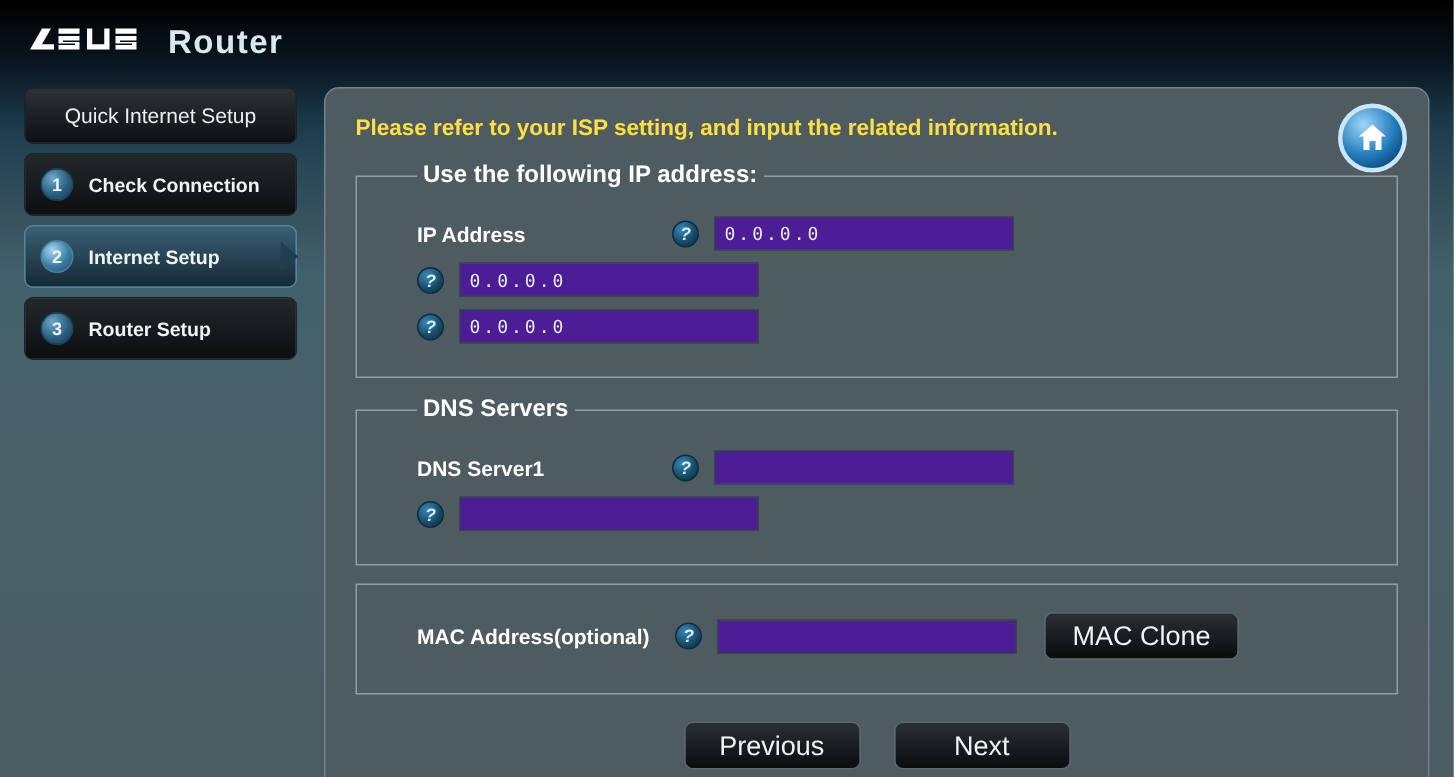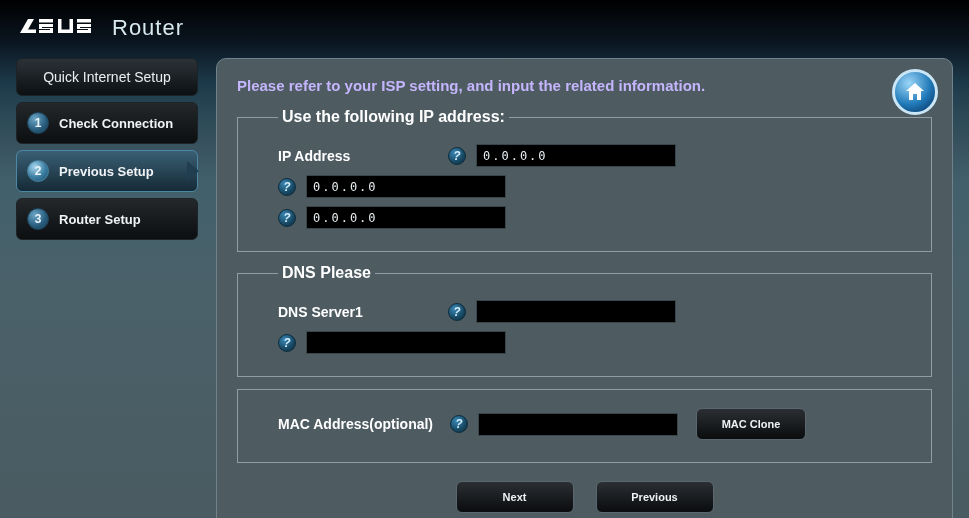--- a/index.html
+++ b/index.html
@@ -14,21 +14,21 @@
     .topbar {
       display: flex;
       align-items: center;
       padding: 8px 18px 0 18px;
       height: 44px;
     }
     .asus-logo svg { display: block; }
     .router-label {
       color: #d8e8ef;
       font-size: 22px;
-      font-weight: 400;
+      font-weight: 700;
       letter-spacing: 1px;
       margin-left: 14px;
       margin-top: 4px;
     }
     .main {
       display: flex;
       gap: 18px;
       padding: 14px 16px 0 16px;
     }
     .sidebar {
@@ -96,21 +96,21 @@
     .content {
       flex: 1;
       background: #4e5c62;
       border: 1px solid #70838c;
       border-radius: 10px;
       padding: 18px 20px 20px 20px;
       position: relative;
       min-height: 444px;
     }
     .instruction {
-      color: #c4b5fd;
+      color: #fde047;
       font-weight: bold;
       font-size: 15px;
       margin-bottom: 14px;
       max-width: 600px;
     }
     .home-btn {
       position: absolute;
       top: 10px; right: 14px;
       width: 46px; height: 46px;
       border-radius: 50%;
@@ -150,40 +150,40 @@
       font-size: 12px;
       font-weight: bold;
       display:flex;align-items:center;justify-content:center;
       margin-right: 10px;
       font-style: italic;
       cursor: pointer;
     }
     input.txt {
       width: 200px;
       height: 23px;
-      background: #000000;
+      background: #4c1d95;
       border: 1px solid #39474d;
       color: #e7edf0;
       font-family: monospace;
       font-size: 12px;
       letter-spacing: 2px;
       padding: 2px 6px;
       outline: none;
     }
     .btn {
       display: inline-flex;
       align-items: center; justify-content: center;
       min-width: 118px;
       height: 32px;
       background: linear-gradient(#2b2f33, #0a0c0e);
       border: 1px solid #5a676e;
       border-radius: 6px;
       color: #eef2f4;
-      font-weight: bold;
-      font-size: 11px;
+      font-weight: normal;
+      font-size: 18px;
       cursor: pointer;
       padding: 0 18px;
     }
     .mac-row .btn { margin-left: 18px; min-width: 110px; }
     .footer-btns {
       display: flex;
       justify-content: center;
       gap: 22px;
       margin-top: 18px;
     }
@@ -210,21 +210,21 @@
 
 <div class="main">
   <div class="sidebar">
     <div class="qis-header">Quick Internet Setup</div>
     <div class="step inactive">
       <span class="step-badge">1</span>
       <span>Check Connection</span>
     </div>
     <div class="step active">
       <span class="step-badge">2</span>
-      <span>Previous Setup</span>
+      <span>Internet Setup</span>
     </div>
     <div class="step inactive">
       <span class="step-badge">3</span>
       <span>Router Setup</span>
     </div>
   </div>
 
   <div class="content">
     <div class="home-btn">
       <svg width="24" height="24" viewBox="0 0 24 24">
@@ -244,21 +244,21 @@
         <span class="help">?</span>
         <input class="txt" type="text" value="0.0.0.0" style="">
       </div>
       <div class="row">
         <span class="help">?</span>
         <input class="txt" type="text" value="0.0.0.0" style="">
       </div>
     </fieldset>
 
     <fieldset class="group">
-      <legend>DNS Please</legend>
+      <legend>DNS Servers</legend>
       <div class="row">
         <span class="row-label">DNS Server1</span>
         <span class="help">?</span>
         <input class="txt" type="text" value="" style="">
       </div>
       <div class="row">
         <span class="help">?</span>
         <input class="txt" type="text" value="" style="">
       </div>
     </fieldset>
@@ -267,17 +267,17 @@
 
       <div class="row mac-row">
         <span class="row-label" style="width:172px">MAC Address(optional)</span>
         <span class="help">?</span>
         <input class="txt" type="text" value="" style="">
         <button class="btn">MAC Clone</button>
       </div>
     </fieldset>
 
     <div class="footer-btns">
+      <button class="btn">Previous</button>
       <button class="btn">Next</button>
-      <button class="btn">Previous</button>
     </div>
   </div>
 </div>
 
 </body></html>

